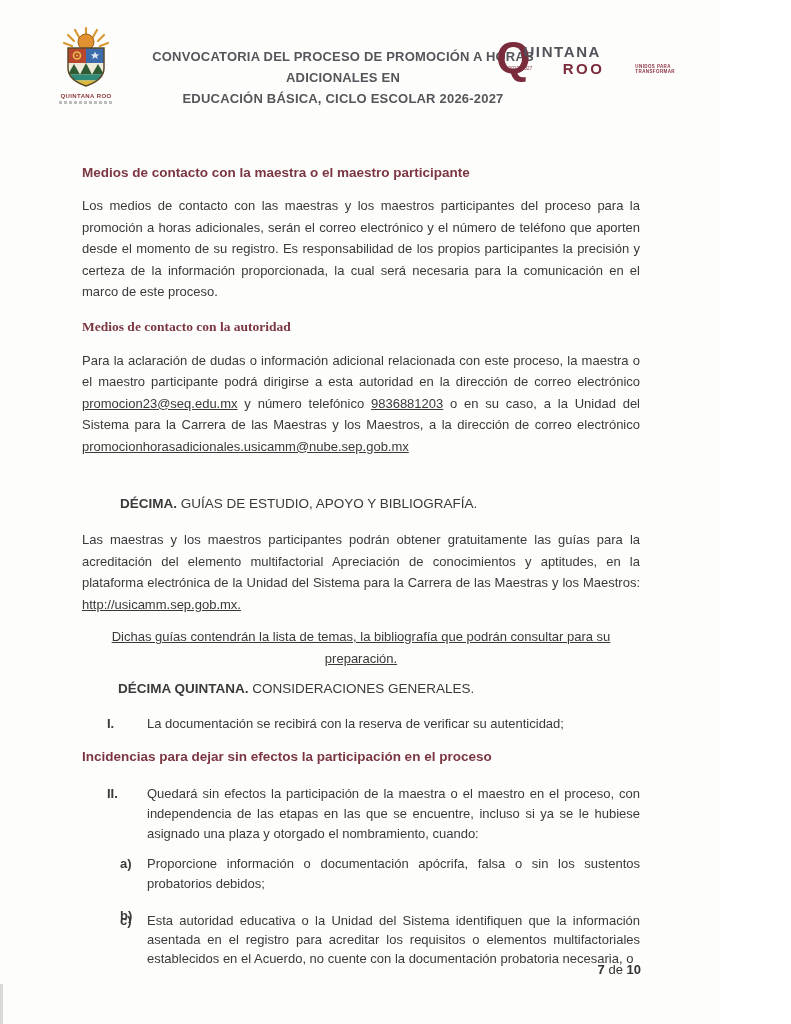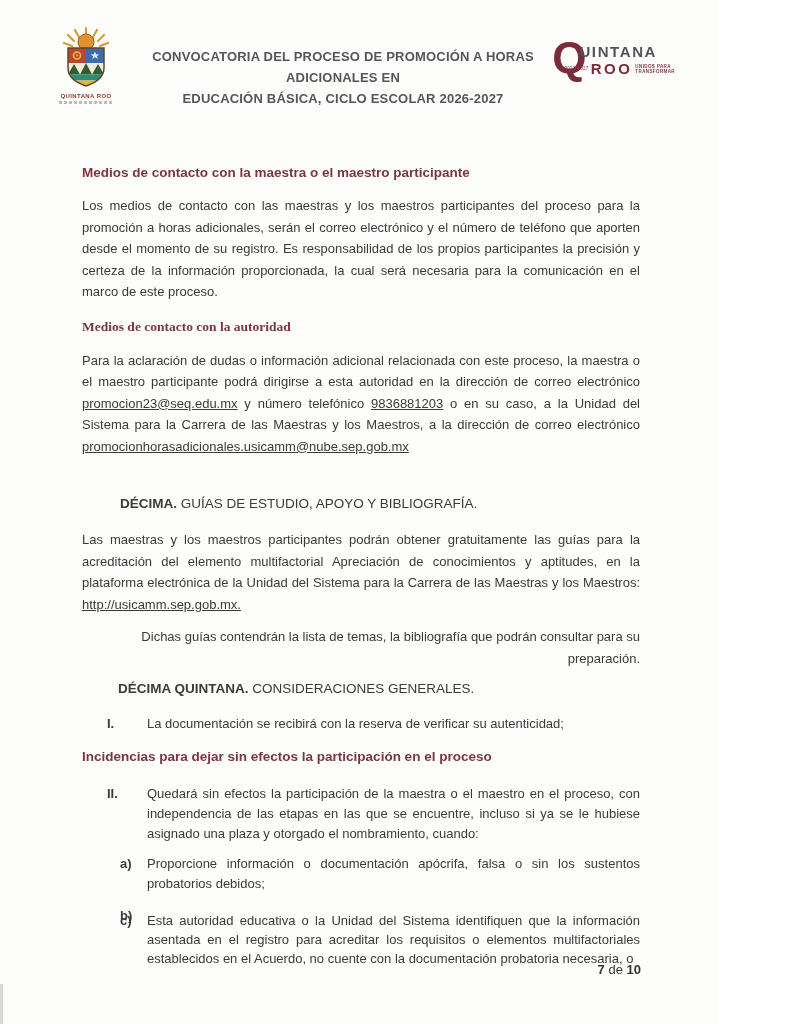--- a/index.html
+++ b/index.html
@@ -10,40 +10,40 @@
   .coat{position:absolute;left:47px;top:26px;width:78px;text-align:center;}
   .coat-caption{font-size:6px;font-weight:bold;color:#8a3a3a;letter-spacing:.4px;margin-top:1px;}
   .coat-subline{height:3px;width:54px;margin:2px auto 0;
         background:repeating-linear-gradient(90deg,#bdbdbd 0 3px,transparent 3px 5px);}
   .doc-title{position:absolute;left:145px;right:178px;top:46px;text-align:center;
         font-size:13px;font-weight:bold;color:#55555a;letter-spacing:.2px;line-height:21px;}
   .qroo{position:absolute;right:44px;top:40px;display:flex;align-items:flex-start;}
   .qroo-q{font-size:44px;line-height:36px;font-weight:bold;color:#7b2c3c;}
   .qroo-col{margin-left:-7px;padding-top:3px;}
   .qroo-uintana{font-size:15px;font-weight:bold;color:#53525a;letter-spacing:1.6px;}
-  .qroo-row2{display:flex;align-items:center;margin-left:-15px;margin-top:0;}
+  .qroo-row2{display:flex;align-items:center;margin-left:-15px;margin-top:0;gap:28px;}
   .qroo-years{font-size:4.5px;color:#7b2c3c;margin-right:2px;letter-spacing:.3px;}
   .qroo-roo{font-size:15px;font-weight:bold;color:#7b2c3c;letter-spacing:2.5px;}
   .qroo-tag{display:flex;flex-direction:column;font-size:4.5px;font-weight:bold;
         color:#8a3040;line-height:5px;margin-left:3px;letter-spacing:.4px;}
 
   
   .content{position:absolute;left:82px;right:79px;top:150px;}
   .art{font-size:13.5px;line-height:17px;margin:0;font-weight:normal;}
   .art .lbl{font-weight:bold;}
   .art-novena{margin-left:50px;}
   .art-decima{margin-left:38px;margin-top:38px;}
   .art-decprimera{margin-left:36px;margin-top:11px;}
   .mh{color:#7b3642;font-weight:bold;font-size:13.5px;line-height:17px;margin:14px 0 0;}
   .mh-autoridad{margin-top:15px;font-family:Liberation Serif, serif;}
   .mh-incidencias{}
   .para{font-size:13px;line-height:21.5px;text-align:justify;margin:14px 0 0;}
   .para-autoridad{margin-top:15px;}
   .para-guias{margin-top:17px;}
-  .para-dichas{margin-top:11px;text-align:right;}
+  .para-dichas{margin-top:11px;text-align:center;text-decoration:underline;}
   .doclink{color:inherit;text-decoration:underline;cursor:pointer;}
   .li{position:relative;padding-left:65px;font-size:13px;line-height:20px;
       text-align:justify;margin-top:17px;}
   .li .mk{position:absolute;font-weight:bold;}
   .li-roman .mk{left:25px;}
   .li-letter .mk{left:38px;}
   .li-ii{margin-top:19px;}
   .li-a{margin-top:10px;}
   .li-b{margin-top:12px;}
   .li-c{margin-top:17px;line-height:19px;}

